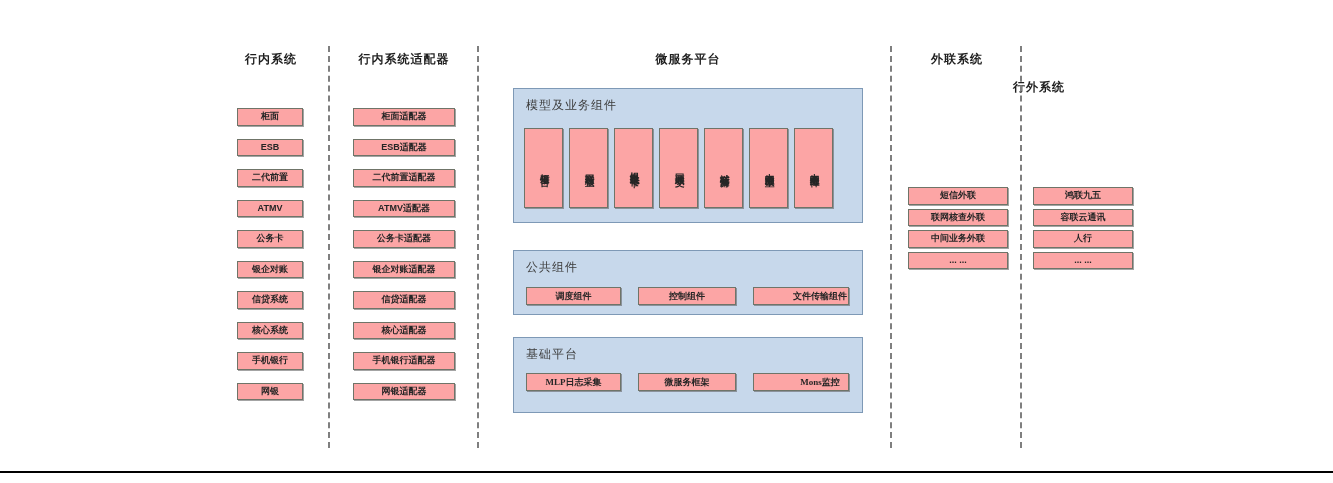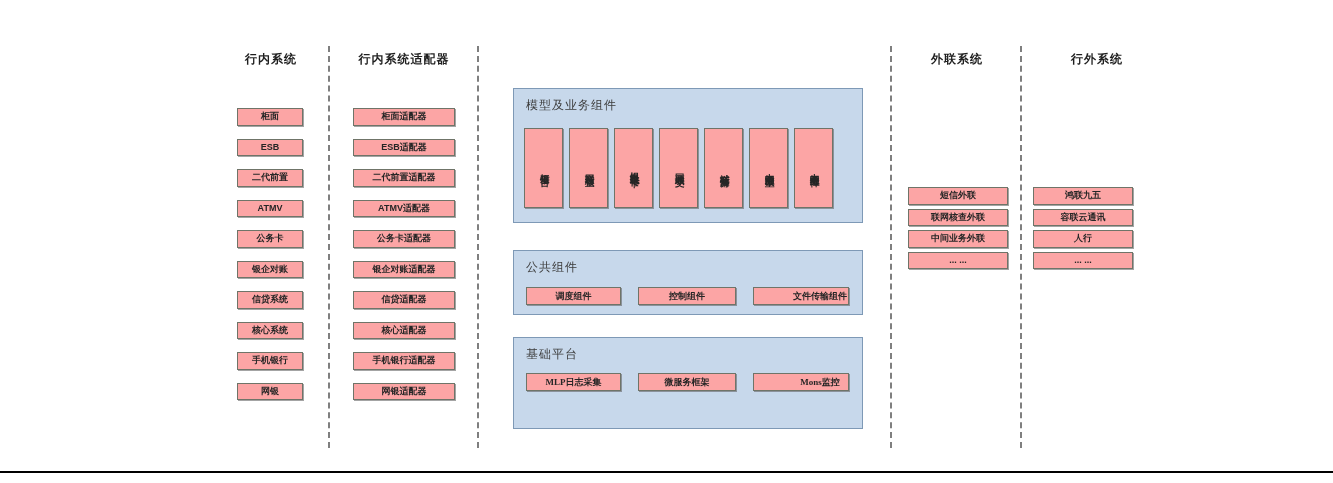--- a/index.html
+++ b/index.html
@@ -47,22 +47,23 @@
     background:#000000;
   }
 </style>
 </head>
 <body>
 
 <div id="canvas">
 
   <div class="col-title" style="left:205px; width:132px;">行内系统</div>
   <div class="col-title" style="left:338px; width:132px;">行内系统适配器</div>
+  <div class="col-title" style="left:513px; width:350px;">微服务平台</div>
   <div class="col-title" style="left:892px; width:130px;">外联系统</div>
-  <div class="col-title" style="left:1036px; width:122px;">行外系统</div>
+  <div class="col-title" style="left:978px; width:122px;margin-top:28px;">行外系统</div>
 
   <div class="vdash" style="left:328px;"></div>
   <div class="vdash" style="left:477px;"></div>
   <div class="vdash" style="left:890px;"></div>
   <div class="vdash" style="left:1020px;"></div>
 
   <div class="vstack" style="left:237px; top:108px; width:66px;">
     <div class="gbox">柜面</div>
     <div class="gbox">ESB</div>
     <div class="gbox">二代前置</div>
@@ -103,21 +104,21 @@
 
   <div class="panel" style="top:250px; height:65px;">
     <div class="panel-label">公共组件</div>
     <div class="hgroup" style="top:36px;">
       <div class="gbox w1">调度组件</div>
       <div class="gbox w2">控制组件</div>
       <div class="gbox w3">文件传输组件</div>
     </div>
   </div>
 
-  <div class="panel" style="top:337px; height:92px;">
+  <div class="panel" style="top:337px; height:76px;">
     <div class="panel-label">基础平台</div>
     <div class="hgroup" style="top:35px;">
       <div class="gbox w1">MLP日志采集</div>
       <div class="gbox w2">微服务框架</div>
       <div class="gbox w3">Mons监控</div>
     </div>
   </div>
 
   <div class="vstack wide-gap" style="left:908px; top:187px; width:100px;">
     <div class="gbox">短信外联</div>

